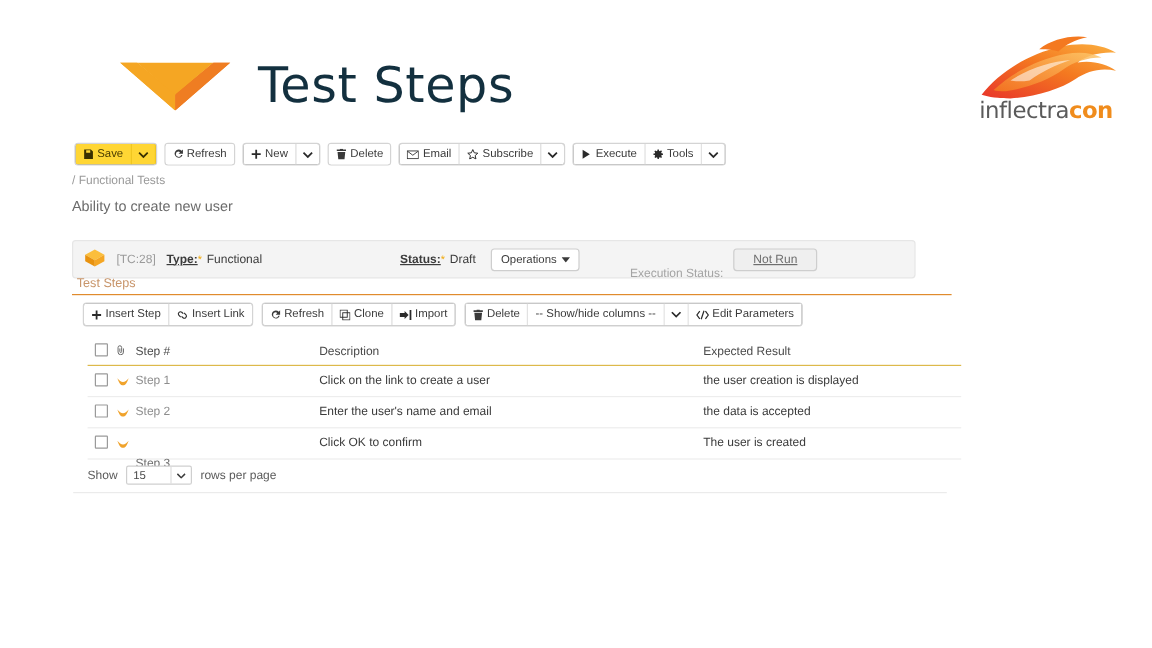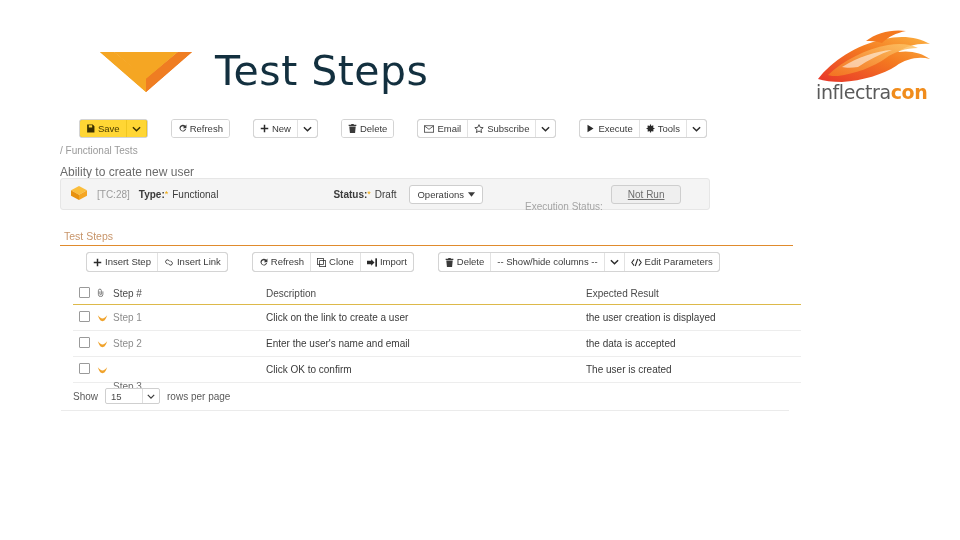--- a/index.html
+++ b/index.html
@@ -76,21 +76,20 @@
     gap: 6px;
     height: 19px;
   }
   .btn-group {
     display: flex;
     align-items: stretch;
     border: 1px solid #d4d4d4;
     border-radius: 3px;
     background: #a3a3a3;
     overflow: hidden;
-    margin-left: 17px;
   }
   .btn {
     display: flex;
     align-items: center;
     gap: 3px;
     padding: 0 6px;
     font-size: 9.5px;
     color: #3a3a3a;
     background: #fff;
     border-right: 1px solid #e2e2e2;
@@ -118,33 +117,33 @@
   .page-title {
     position: absolute;
     left: 3px; top: 47px;
     font-size: 12px;
     color: #6b6b6b;
   }
 
   
   .infobar {
     position: absolute;
-    left: 3px; top: 60px;
-    width: 650px; height: 32px;
+    left: 3px; top: 82px;
+    width: 703px; height: 32px;
     background: #f4f4f4;
     border: 1px solid #e6e6e6;
     border-radius: 3px;
     display: flex;
     align-items: center;
     padding: 0 9px;
     box-sizing: border-box;
   }
   .cube { margin-right: 9px; }
   .tc-id { color: #9b9b9b; font-size: 10px; margin-right: 9px; }
-  .fld-label { font-weight: bold; color: #3b3b3b; font-size: 10px; }
+  .fld-label { font-weight: bold; color: #3b3b3b; font-size: 10px; text-decoration: underline; }
   .req-star { color: #f0a500; font-size: 9px; vertical-align: super; }
   .fld-value { color: #3b3b3b; font-size: 10px; margin-left: 4px; }
   .spacer-l { margin-left: 115px; }
   .ops-btn {
     margin-left: 13px;
     border: 1px solid #cecece;
     border-radius: 3px;
     background: #fff;
     font-size: 9.5px;
     color: #3b3b3b;

